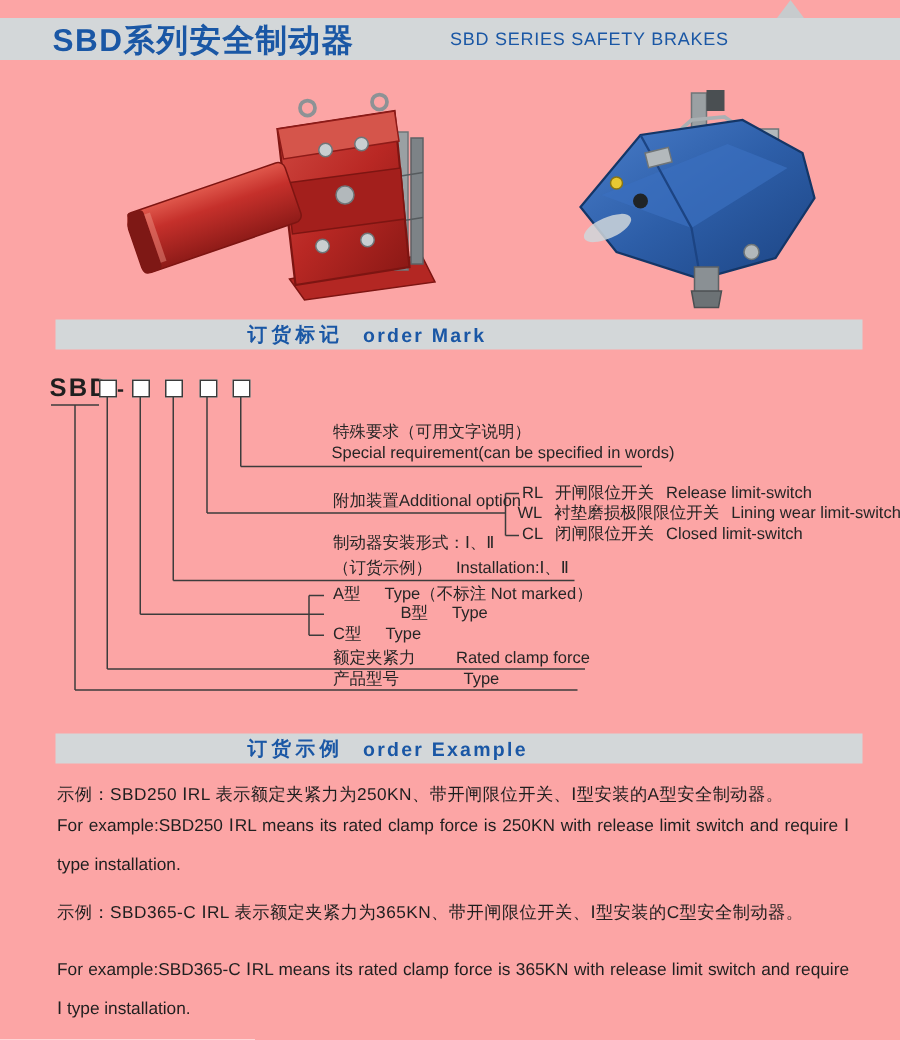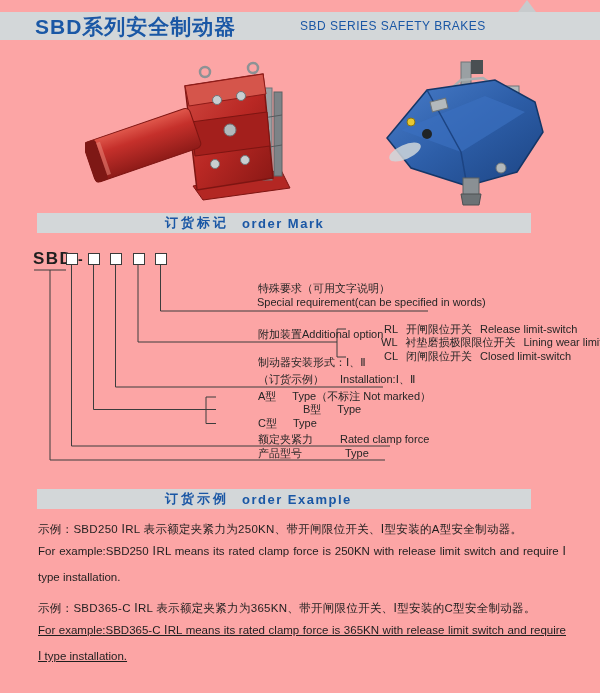--- a/index.html
+++ b/index.html
@@ -9,32 +9,32 @@
   }
   
   .header-band{position:absolute;left:0;top:12px;width:600px;height:28px;background:#d3d7d9;}
   .header-tri{position:absolute;left:518px;top:0;width:0;height:0;
     border-left:9px solid transparent;border-right:9px solid transparent;border-bottom:12px solid #c7cbcd;}
   .title-zh{position:absolute;left:35px;top:13px;font-size:21px;font-weight:bold;color:#1a57a5;letter-spacing:1px;white-space:nowrap;}
   .title-en{position:absolute;left:300px;top:19px;font-size:12px;font-weight:normal;color:#1a57a5;letter-spacing:.5px;white-space:nowrap;}
   
   .photo{position:absolute;}
   
-  .section-bar{position:absolute;left:37px;width:494px;height:20px;background:#d3d7d9;
+  .section-bar{position:absolute;left:37px;width:538px;height:20px;background:#d3d7d9;
     display:flex;align-items:center;color:#1a57a5;font-weight:bold;font-size:13px;}
   .section-bar .zh{margin-left:128px;letter-spacing:3px;white-space:nowrap;}
   .section-bar .en{margin-left:13px;letter-spacing:1.5px;white-space:nowrap;}
   #bar-mark{top:213px;}
   #bar-example{top:489px;}
   
   .sbd-prefix{position:absolute;left:33px;top:249px;font-size:17px;font-weight:bold;color:#1f1f1f;letter-spacing:1.5px;}
   .mark-box{position:absolute;top:253px;width:10px;height:10px;border:1.5px solid #3a3a3a;background:#fff;}
   .mark-dash{position:absolute;left:78px;top:251px;font-size:14px;font-weight:bold;color:#1f1f1f;}
   .diagram-svg{position:absolute;left:0;top:243px;pointer-events:none;}
-  .lbl{position:absolute;font-size:11px;color:#262626;white-space:nowrap;line-height:13px;margin-left:36px;}
+  .lbl{position:absolute;font-size:11px;color:#262626;white-space:nowrap;line-height:13px;}
   .lbl .gap-s{display:inline-block;width:8px;}
   .lbl .gap-m{display:inline-block;width:16px;}
   .lbl .gap-l{display:inline-block;width:27px;}
   
   .ex-zh{position:absolute;left:38px;font-size:11.5px;color:#1f1f1f;white-space:nowrap;letter-spacing:.3px;}
   .ex-en{position:absolute;left:38px;width:528px;font-size:11.5px;color:#1f1f1f;line-height:26px;text-align:justify;}
 </style>
 </head>
 <body>
 
@@ -182,15 +182,15 @@
 
   <div class="section-bar" id="bar-example">
     <span class="zh">订货示例</span>
     <span class="en">order Example</span>
   </div>
 
   <div class="ex-zh" style="top:522px;">示例：SBD250 ⅠRL 表示额定夹紧力为250KN、带开闸限位开关、Ⅰ型安装的A型安全制动器。</div>
   <div class="ex-en" style="top:538px;">For example:SBD250 ⅠRL means its rated clamp force is 250KN with release limit switch and require Ⅰ type installation.</div>
 
   <div class="ex-zh" style="top:601px;">示例：SBD365-C ⅠRL 表示额定夹紧力为365KN、带开闸限位开关、Ⅰ型安装的C型安全制动器。</div>
-  <div class="ex-en" style="top:617px;text-decoration:underline;">For example:SBD365-C ⅠRL means its rated clamp force is 365KN with release limit switch and require Ⅰ type installation.</div>
+  <div class="ex-en" style="top:634px;">For example:SBD365-C ⅠRL means its rated clamp force is 365KN with release limit switch and require Ⅰ type installation.</div>
 
 </div>
 
 </body></html>

